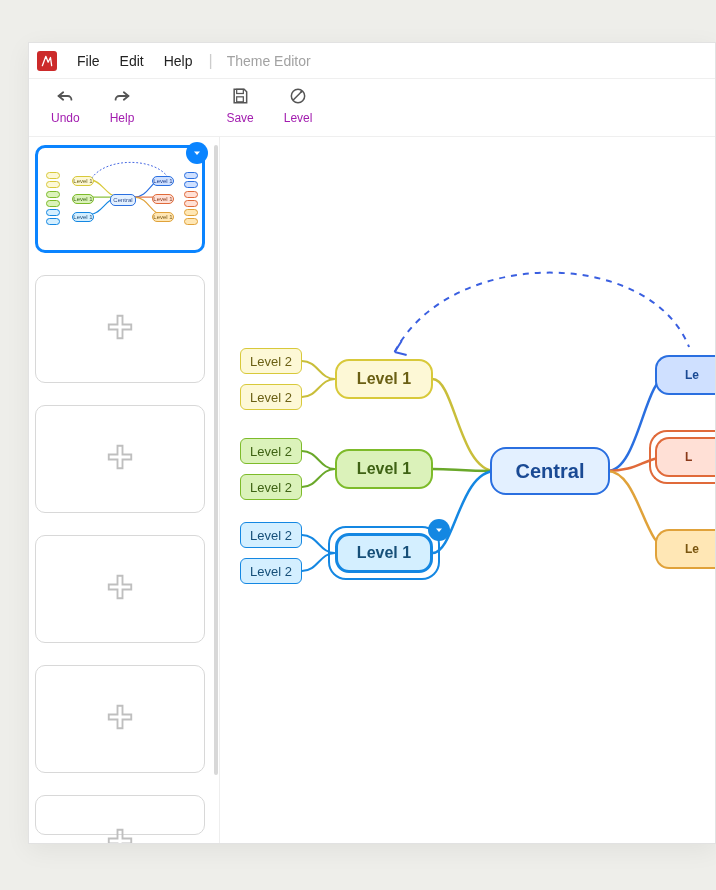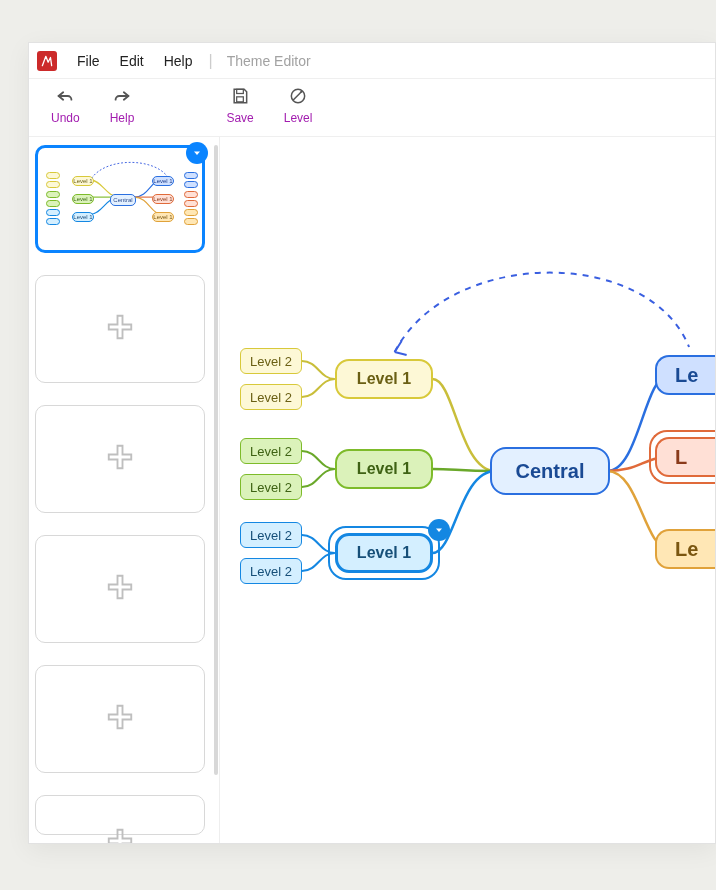--- a/index.html
+++ b/index.html
@@ -210,24 +210,24 @@
     display: flex; align-items: center; justify-content: center;
     font-weight: 500;
   }
   .mm-l2.yellow { background: #fdf8d6; border: 1px solid #d8c93a; color: #6a5f14; }
   .mm-l2.green  { background: #dbf2ba; border: 1px solid #7dbb2a; color: #3e6214; }
   .mm-l2.blue   { background: #d4efff; border: 1px solid #1487e2; color: #164f78; }
   .mm-l1r {
     position: absolute;
     width: 60px; height: 40px;
     border-radius: 14px 0 0 14px;
-    font-size: 20px;
+    font-size: 12px;
     font-weight: 600;
     display: flex; align-items: center;
-    padding-left: 18px;
+    padding-left: 28px;
     border-width: 2px;
     border-style: solid;
     border-right: none;
   }
   .mm-l1r.blue   { top: 218px; right: 0; background: #cfe0ff; border-color: #2a6fe0; color: #1a4a94; }
   .mm-l1r.red    { top: 300px; right: 0; background: #ffe0d6; border-color: #e06a3a; color: #8a3a1a; }
   .mm-l1r.orange { top: 392px; right: 0; background: #ffe7b5; border-color: #e0a23a; color: #7a5610; }
   .red-sel-ring {
     position: absolute;
     top: 293px; right: 0;

